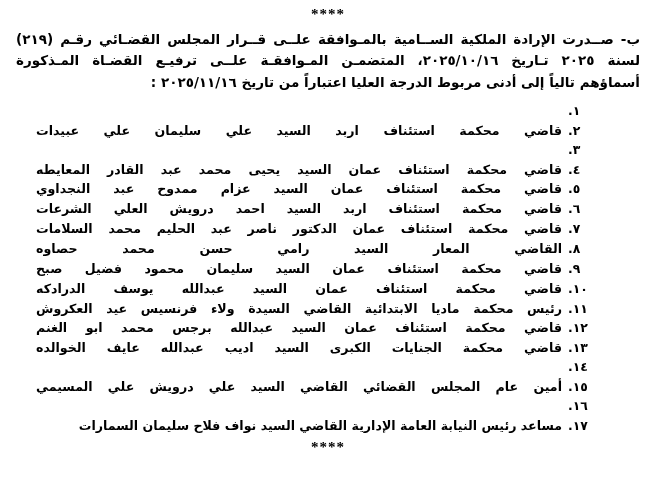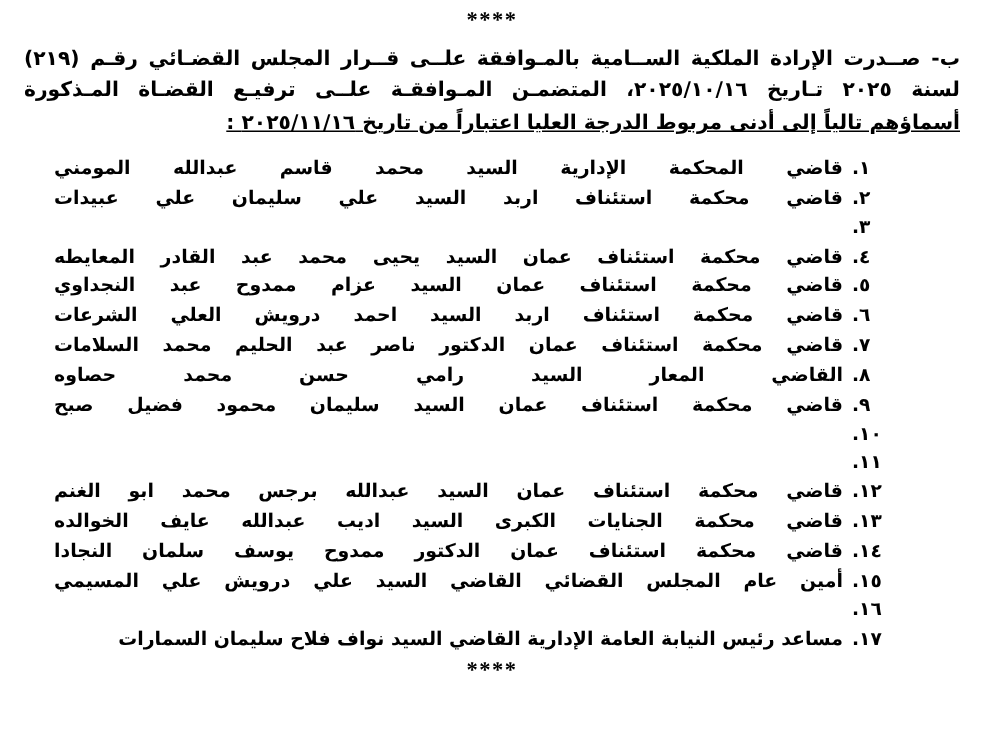--- a/index.html
+++ b/index.html
@@ -46,21 +46,20 @@
     margin: 0 0 8px 0;
     padding: 0 2px;
   }
   .intro .line {
     display: block;
     text-align: justify;
     text-align-last: justify;
   }
   .intro .line.last {
     text-align-last: right;
-    text-decoration: underline;
   }
   .list {
     direction: rtl;
     margin: 0;
     padding: 0 40px 0 22px;
     list-style: none;
   }
   .row {
     display: flex;
     flex-direction: row;
@@ -101,21 +100,20 @@
 
   <div class="intro">
     <span class="line">ب- صــدرت الإرادة الملكية الســامية بالمـوافقة علــى قــرار المجلس القضـائي رقـم (٢١٩)</span>
     <span class="line">لسنة ٢٠٢٥ تـاريخ ٢٠٢٥/١٠/١٦، المتضمـن المـوافقـة علــى ترفيـع القضـاة المـذكورة</span>
     <span class="line last">أسماؤهم تالياً إلى أدنى مربوط الدرجة العليا اعتباراً من تاريخ ٢٠٢٥/١١/١٦ :</span>
   </div>
 
   <div class="list">
     <div class="row">
       <span class="num">١.</span>
-      <span class="txt">قاضي المحكمة الإدارية السيد محمد قاسم عبدالله المومني</span>
     </div>
     <div class="row">
       <span class="num">٢.</span>
       <span class="txt">قاضي محكمة استئناف اربد السيد علي سليمان علي عبيدات</span>
     </div>
     <div class="row">
       <span class="num">٣.</span>
     </div>
     <div class="row">
       <span class="num">٤.</span>
@@ -136,35 +134,36 @@
     <div class="row">
       <span class="num">٨.</span>
       <span class="txt">القاضي المعار السيد رامي حسن محمد حصاوه</span>
     </div>
     <div class="row">
       <span class="num">٩.</span>
       <span class="txt">قاضي محكمة استئناف عمان السيد سليمان محمود فضيل صبح</span>
     </div>
     <div class="row">
       <span class="num">١٠.</span>
+      <span class="txt">قاضي محكمة استئناف عمان السيد عبدالله يوسف الدرادكه</span>
     </div>
     <div class="row">
       <span class="num">١١.</span>
+      <span class="txt">رئيس محكمة ماديا الابتدائية القاضي السيدة ولاء فرنسيس عيد العكروش</span>
     </div>
     <div class="row">
       <span class="num">١٢.</span>
       <span class="txt">قاضي محكمة استئناف عمان السيد عبدالله برجس محمد ابو الغنم</span>
     </div>
     <div class="row">
       <span class="num">١٣.</span>
       <span class="txt">قاضي محكمة الجنايات الكبرى السيد اديب عبدالله عايف الخوالده</span>
     </div>
     <div class="row">
       <span class="num">١٤.</span>
-      <span class="txt">قاضي محكمة استئناف عمان الدكتور ممدوح يوسف سلمان النجادا</span>
     </div>
     <div class="row">
       <span class="num">١٥.</span>
       <span class="txt">أمين عام المجلس القضائي القاضي السيد علي درويش علي المسيمي</span>
     </div>
     <div class="row">
       <span class="num">١٦.</span>
     </div>
     <div class="row">
       <span class="num">١٧.</span>

